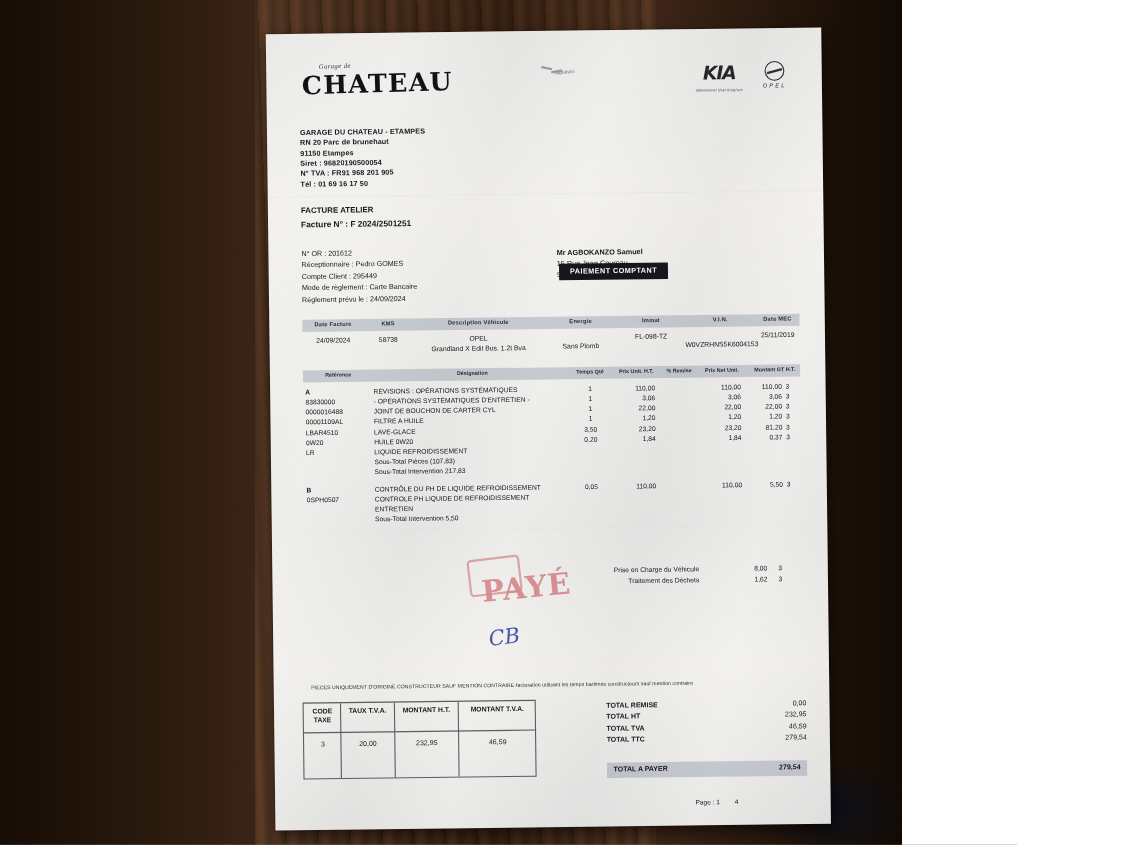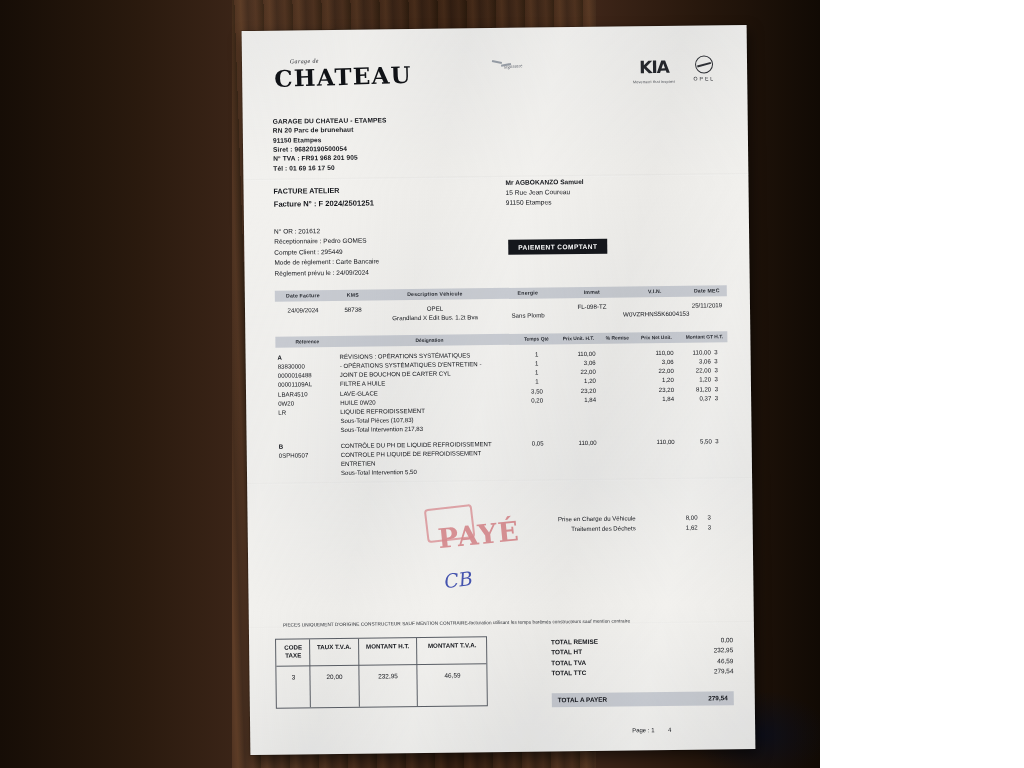--- a/index.html
+++ b/index.html
@@ -73,21 +73,21 @@
   }
   .logo-garage .small {
     font-size: 6px; letter-spacing: .4px; color: #2a2c31;
     font-family: "Liberation Serif", serif; font-style: italic;
     display: block; margin-left: 16px;
   }
   .logo-garage .big {
     display: block; font-size: 23px; font-weight: 700; letter-spacing: 1.2px;
     color: #101216; line-height: 1; margin-top: 1px;
   }
-  .brands { position: absolute; right: 8px; top: 4px; display: flex; gap: 18px; align-items: flex-start; }
+  .brands { position: absolute; right: 8px; top: 4px; display: flex; gap: 18px; align-items: flex-start; font-style: italic; }
   .kia { text-align: center; color: #26282d; }
   .kia .mark { font-size: 17px; font-weight: 700; letter-spacing: -1px; font-family: "DejaVu Sans", sans-serif; }
   .kia .tag { font-size: 3.7px; letter-spacing: .2px; margin-top: 1px; color: #4a4d54; }
   .opel { text-align: center; color: #26282d; }
   .opel .ring {
     width: 18px; height: 18px; border: 1.6px solid #303237; border-radius: 50%;
     position: relative; margin: 0 auto;
   }
   .opel .ring:after {
     content: ""; position: absolute; left: 1px; right: 1px; top: 50%; height: 1.6px;
@@ -97,21 +97,21 @@
 
   .scribble { position: absolute; left: 262px; top: 36px; font-size: 5px; color: #6b6f77; transform: rotate(-3deg); font-family: "Liberation Serif", serif; }
 
   .org { margin-top: 2px; font-weight: 700; font-size: 6.6px; letter-spacing: .1px; }
   .org div { line-height: 1.42; }
 
   .facture-title { margin-top: 14px; font-weight: 700; font-size: 7.2px; }
   .facture-no { font-weight: 700; font-size: 7.6px; margin-top: 3px; }
 
   .client { position: absolute; left: 262px; top: 150px; font-size: 6.6px; line-height: 1.5; }
-  .client .nm { font-weight: 600; }
+  .client .nm { font-weight: 600; margin-top: 48px; }
 
   .paid-box {
     position: absolute; left: 264px; top: 212px;
     background: #15171c; color: #fff; font-weight: 700;
     font-size: 6.6px; letter-spacing: .4px; padding: 3px 10px;
   }
 
   .meta { margin-top: 16px; font-size: 6.5px; line-height: 1.62; }
 
   

